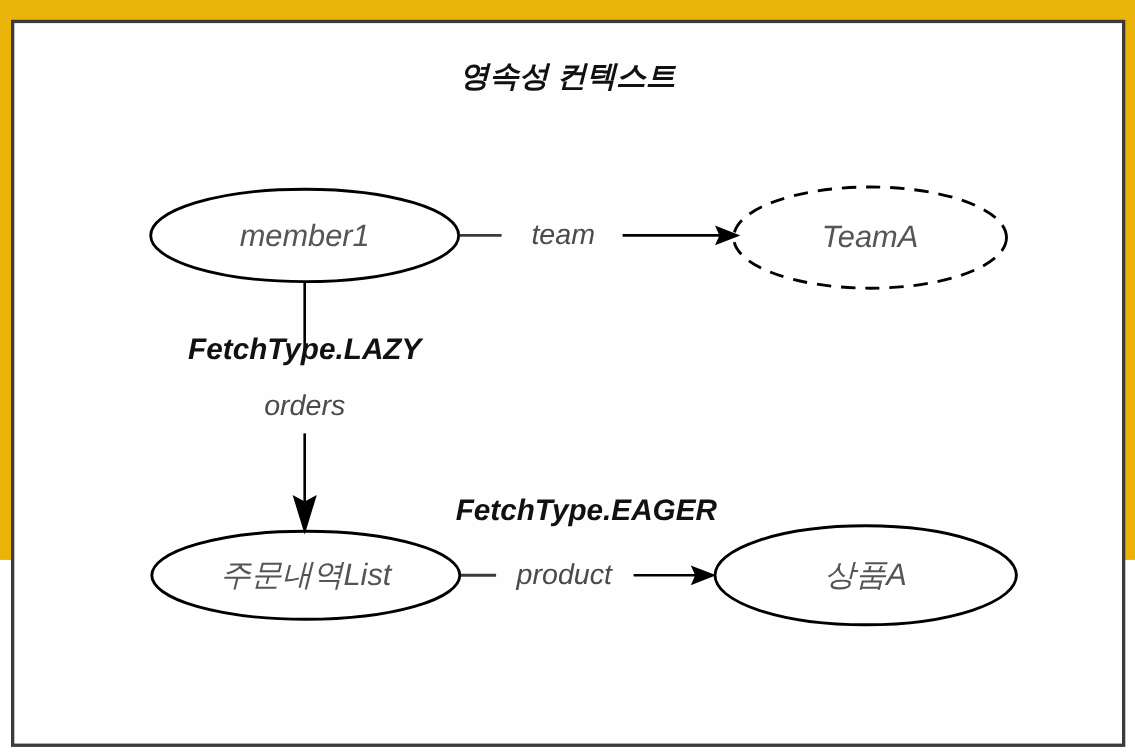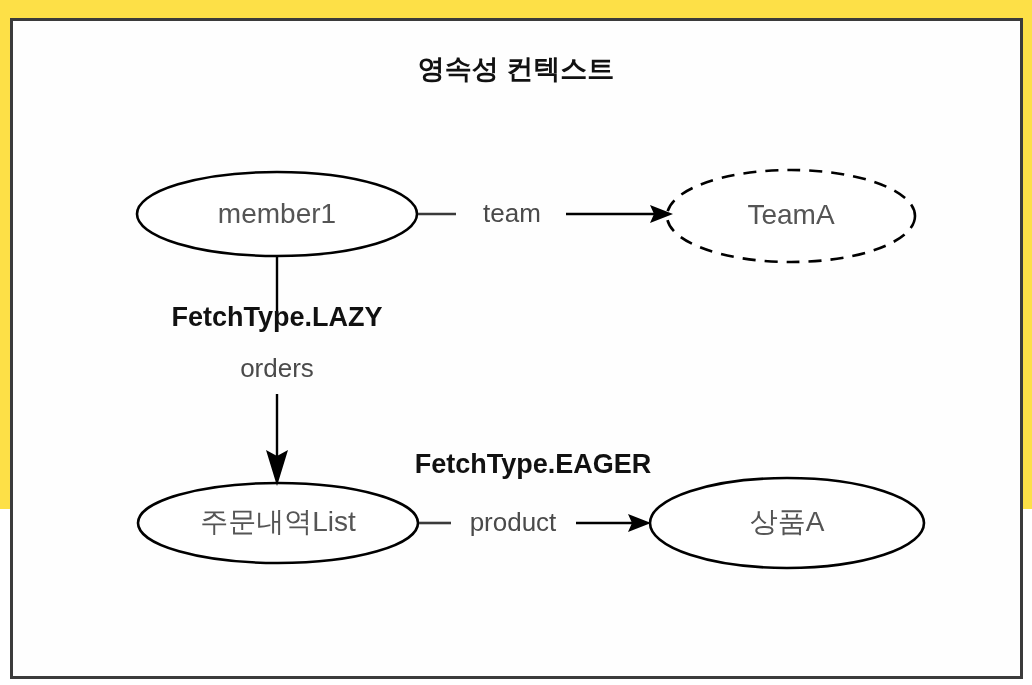--- a/index.html
+++ b/index.html
@@ -10,21 +10,22 @@
   body {
     width: 1032px;
     height: 685px;
     font-family: "Liberation Sans", sans-serif;
     overflow: hidden;
   }
   #canvas {
     position: relative;
     width: 1032px;
     height: 509px;
-    background: #fde047;
+    background: #eab308;
+    font-style: italic;
   }
   #diagram-svg {
     position: absolute;
     top: 0;
     left: 0;
     width: 1032px;
     height: 685px;
     display: block;
   }
   .frame-rect {

